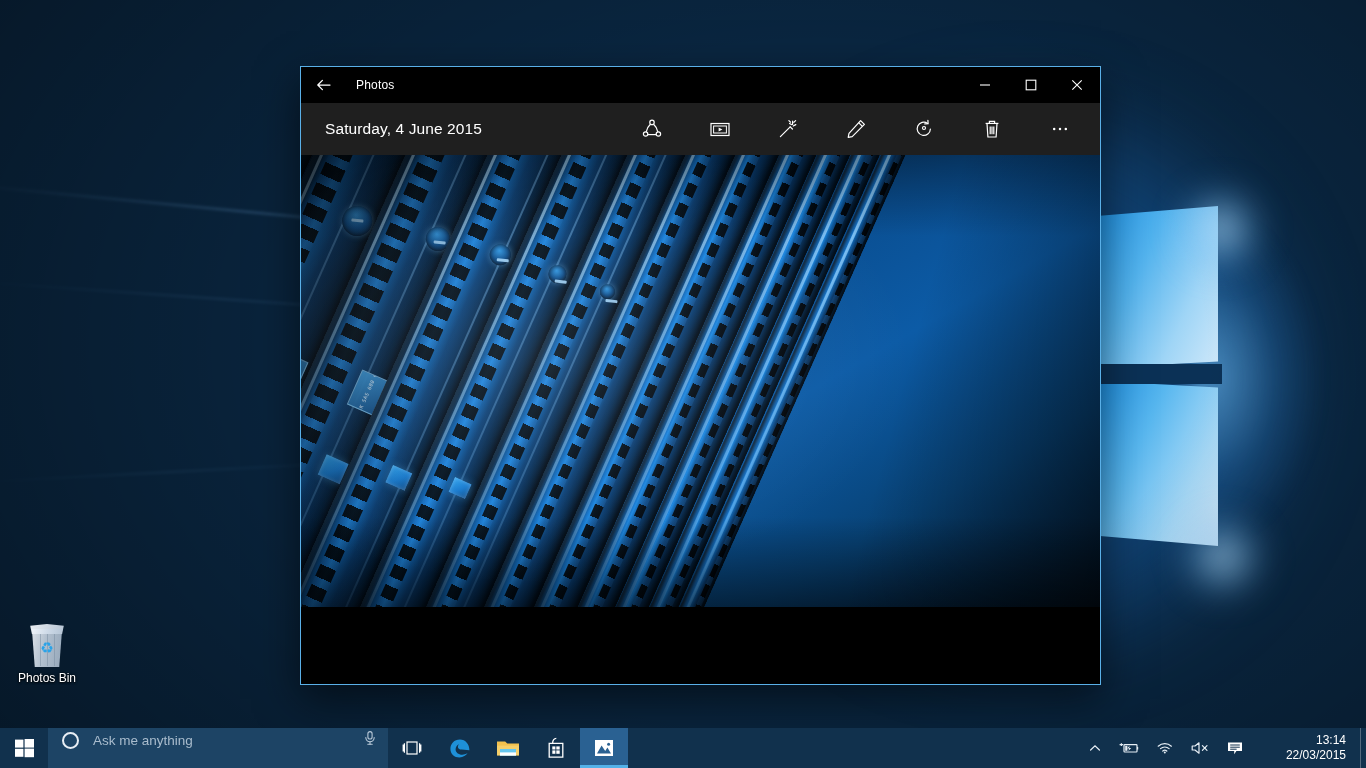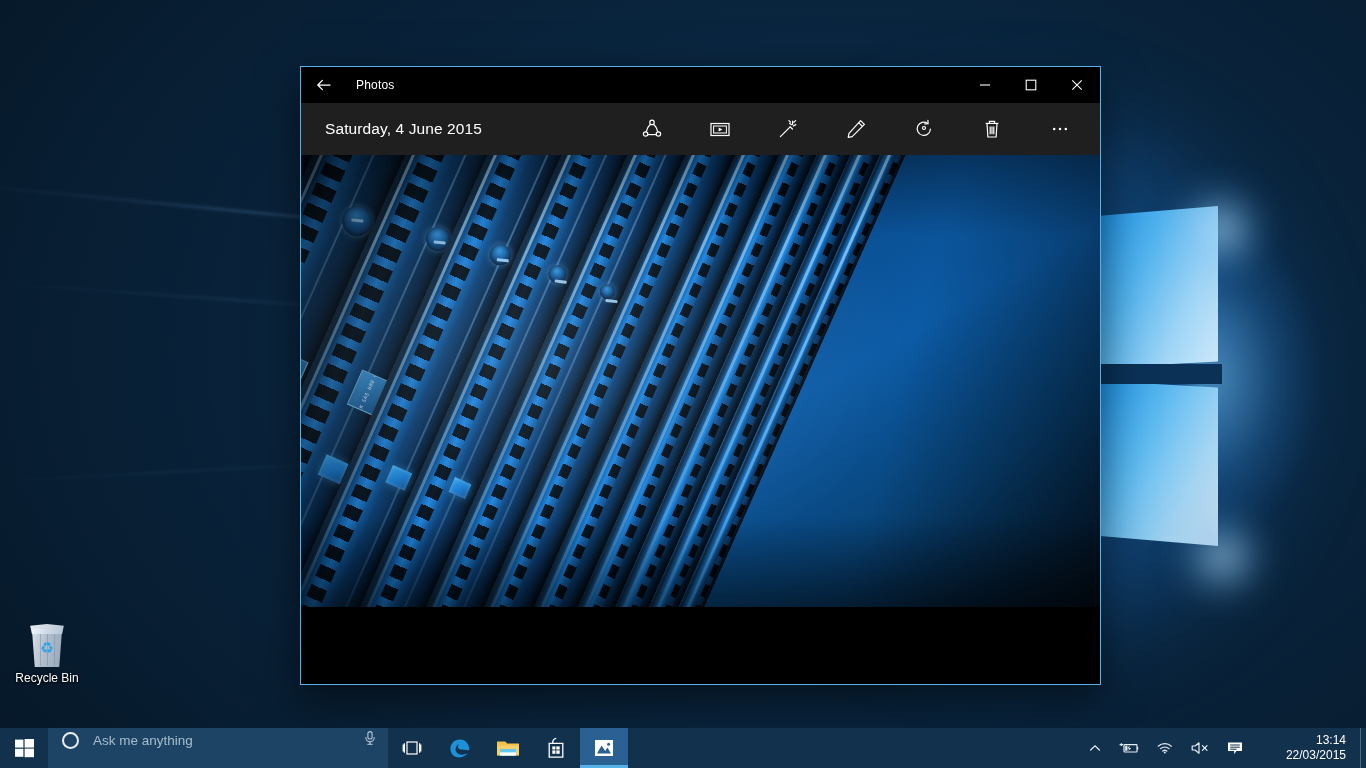--- a/index.html
+++ b/index.html
@@ -232,21 +232,21 @@
 
   <div id="recycle-bin">
     <div class="bin-art">
       <div class="bin-lid"></div>
       <div class="bin-body"></div>
       <div class="bin-stripe" style="left:15px;"></div>
       <div class="bin-stripe" style="left:22px;"></div>
       <div class="bin-stripe" style="left:29px;"></div>
       <div class="bin-recycle">♻</div>
     </div>
-    <div class="label">Recycle Bin</div>
+    <div class="label">Photos Bin</div>
   </div>
 
   <div id="photos-window">
 
     <div class="titlebar">
       <div class="back-btn">
         <svg width="20" height="20" viewBox="0 0 20 20">
           <path d="M16 10 H4 M8.4 5.4 L3.8 10 L8.4 14.6" fill="none" stroke="#fff" stroke-width="1.25" stroke-linecap="round" stroke-linejoin="round"></path>
         </svg>
       </div>

